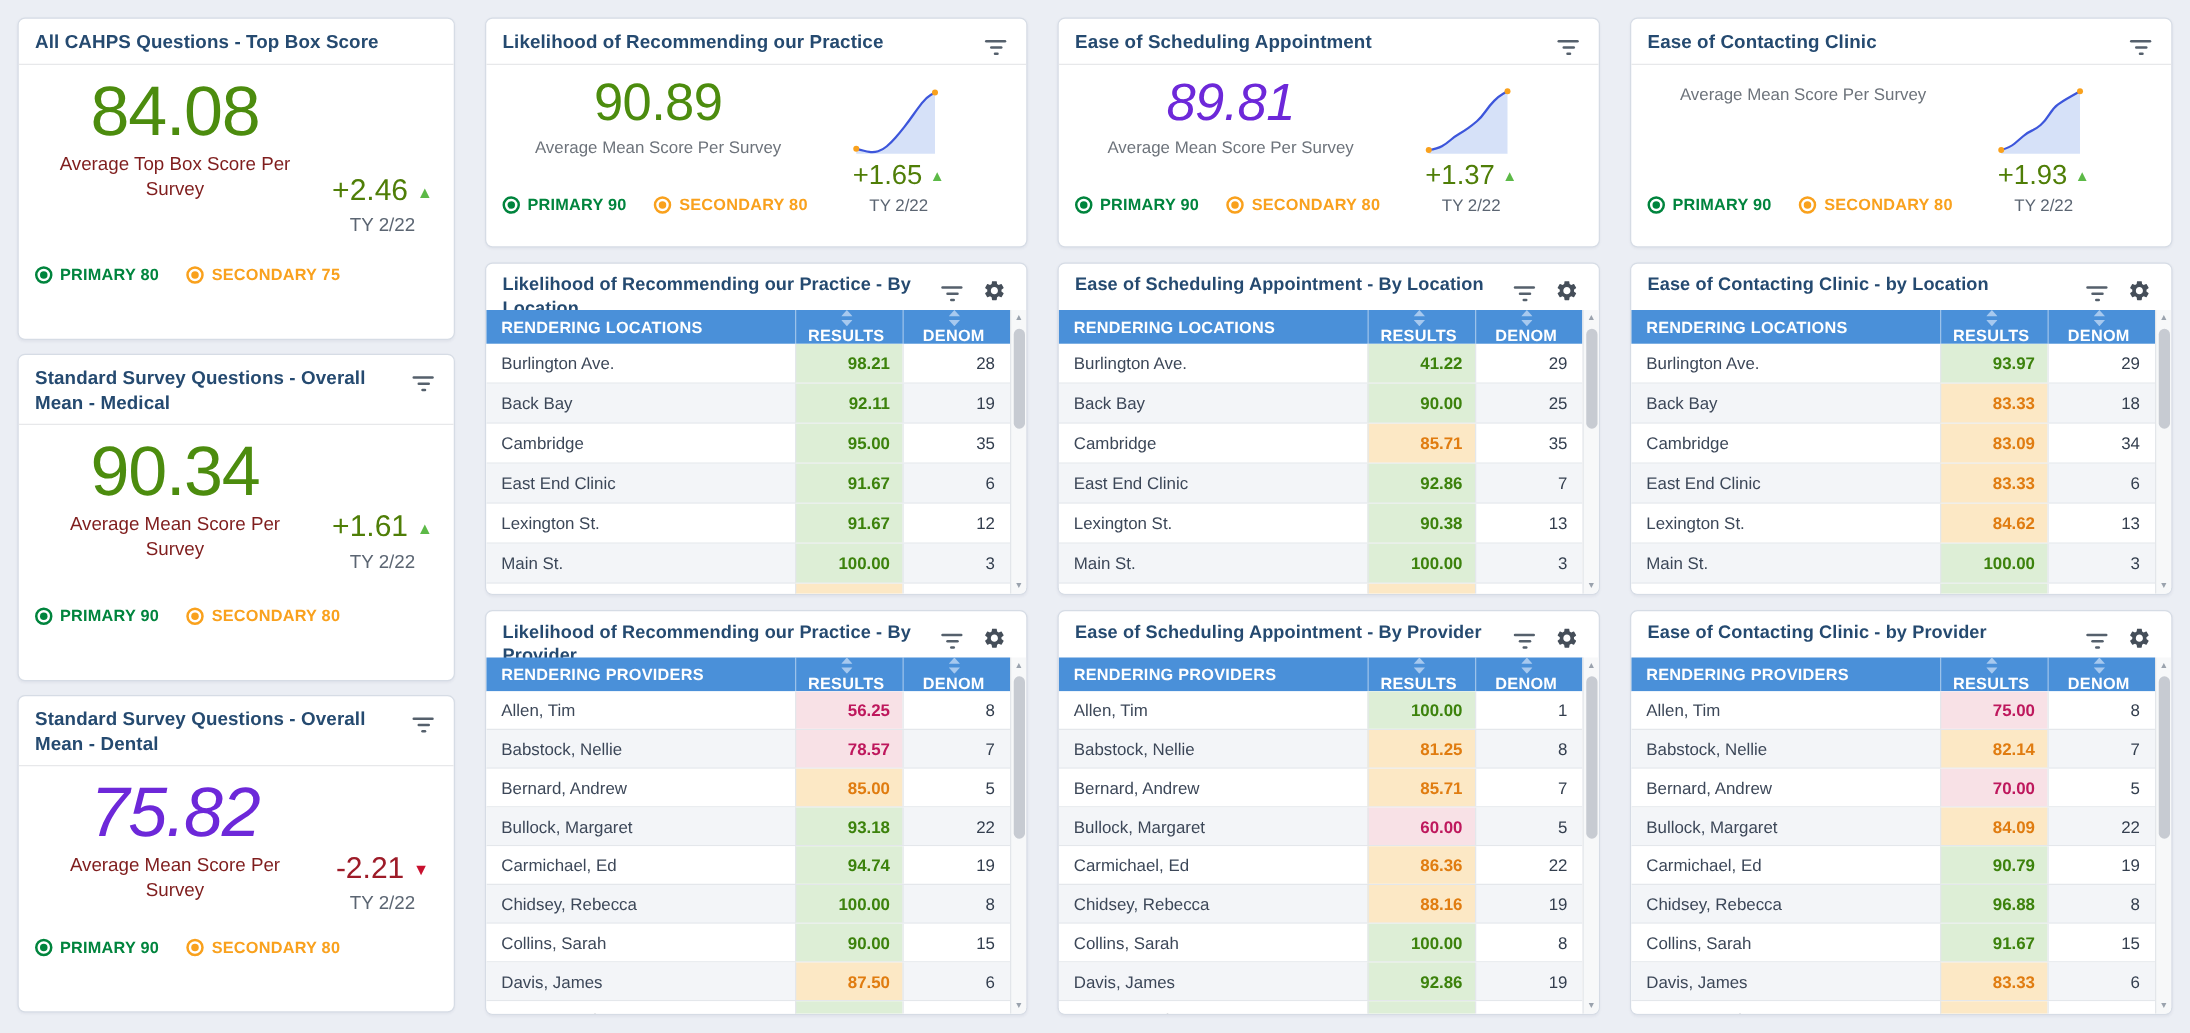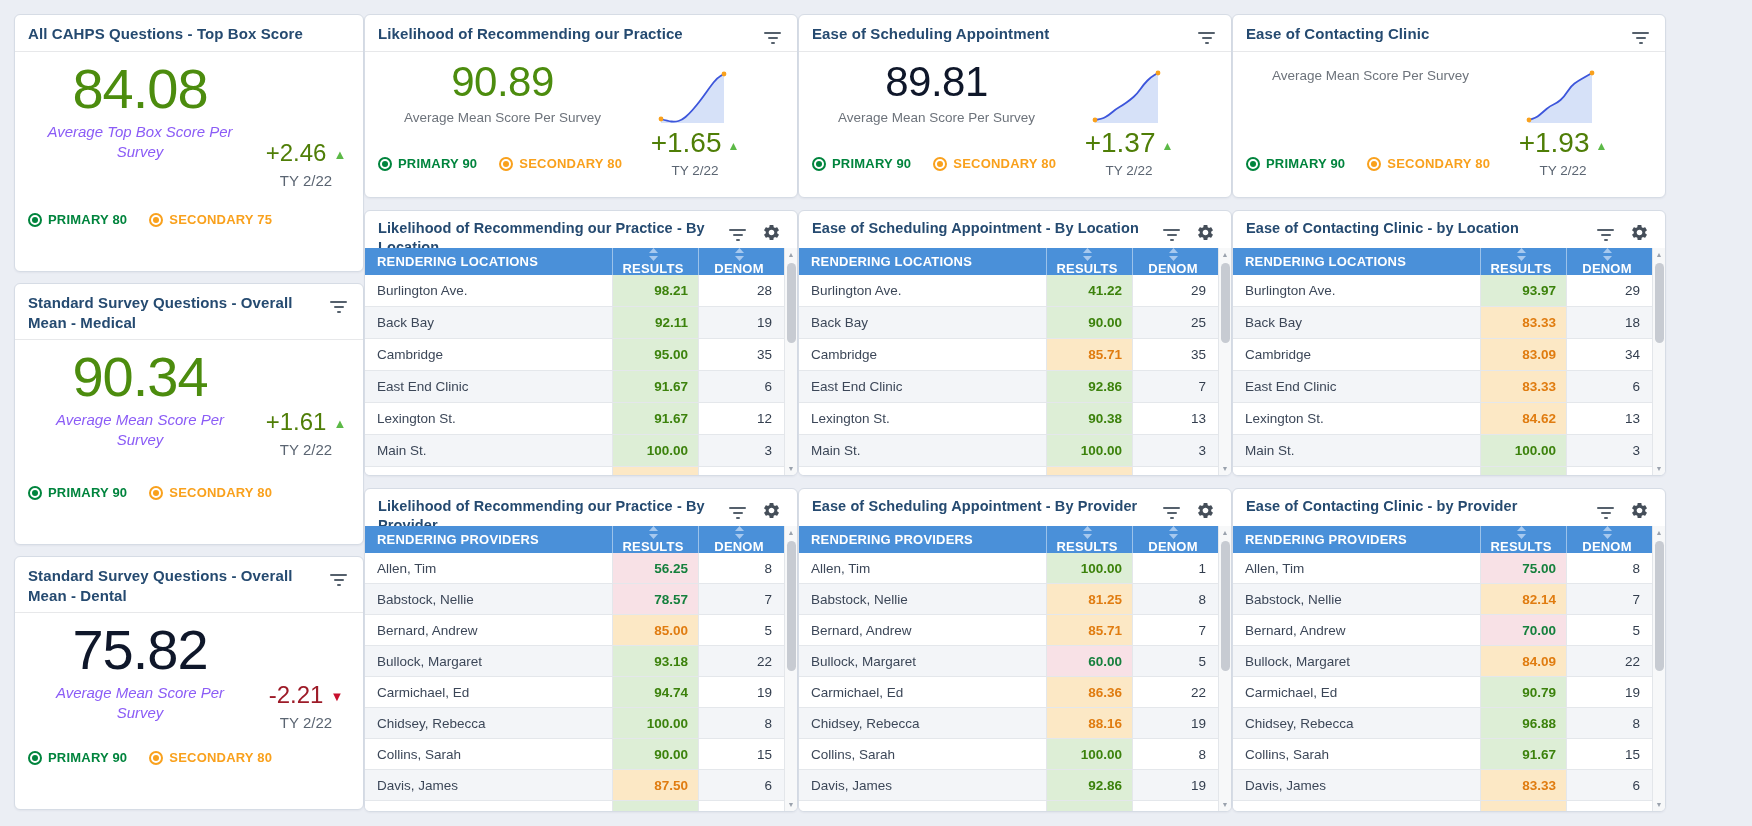--- a/index.html
+++ b/index.html
@@ -4,21 +4,21 @@
 <style>
   html,body{margin:0;padding:0;}
   body{
     width:1752px;height:826px;overflow:hidden;
     background:#ebeef4;
     font-family:"Liberation Sans","DejaVu Sans",sans-serif;
     -webkit-font-smoothing:antialiased;
   }
   .dashboard{
     box-sizing:border-box;width:1752px;height:826px;
-    padding:14px 14px 14px 14px;display:flex;
+    padding:14px 14px 14px 14px;display:flex;gap:24px;
   }
   .col{display:flex;flex-direction:column;}
   .col-left{width:350px;gap:11px;}
   .metric-col{width:434px;gap:12px;}
 
   .card{
     position:relative;background:#fff;border:1px solid #d6dce5;border-radius:6px;
     box-shadow:0 1px 2px rgba(30,45,80,.05);overflow:hidden;box-sizing:border-box;
   }
   .col-left .card:nth-of-type(1){height:258px;}
@@ -44,22 +44,22 @@
   .filter-icon i:nth-child(1){width:17px;}
   .filter-icon i:nth-child(2){width:10px;}
   .filter-icon i:nth-child(3){width:4px;}
   .gear-icon{cursor:pointer;line-height:0;}
   .gear-icon svg{width:19px;height:19px;fill:#454e59;}
 
   
   .left-kpi-main{width:250px;text-align:center;margin-top:8px;}
   .left-kpi-value{font-size:56px;line-height:1.05;font-weight:400;letter-spacing:-1px;}
   .val-green{color:#4c8c0e;}
-  .val-orange{color:#0f172a;}
-  .left-kpi-subtitle{font-size:15px;color:#8b5cf6;line-height:1.35;margin-top:3px;padding:0 28px;font-style:italic;}
+  .val-orange{color:#6d28d9;font-style:italic;}
+  .left-kpi-subtitle{font-size:15px;color:#7f1d1d;line-height:1.35;margin-top:3px;padding:0 28px;}
   .left-kpi-delta{position:absolute;right:14px;top:124px;text-align:center;min-width:86px;}
   .delta-value{font-size:24px;font-weight:400;}
   .delta-green{color:#4f7e07;}
   .delta-red{color:#9d1b28;}
   .trend-arrow{font-size:13px;margin-left:7px;vertical-align:2px;}
   .trend-arrow.up::before{content:"▲";color:#5cb947;}
   .trend-arrow.down::before{content:"▼";color:#c8102e;}
   .delta-period{font-size:15px;color:#5b6572;margin-top:5px;}
 
   .targets{position:absolute;left:13px;display:flex;gap:22px;align-items:center;white-space:nowrap;}
@@ -71,21 +71,21 @@
   .target-icon{width:14px;height:14px;border-radius:50%;border:2.5px solid currentColor;position:relative;box-sizing:border-box;display:inline-block;}
   .target-icon::after{content:"";position:absolute;inset:2px;background:currentColor;border-radius:50%;}
 
   
   .kpi-main{position:absolute;left:10px;top:46px;width:255px;text-align:center;}
   .kpi-value{font-size:42px;font-weight:400;line-height:1;letter-spacing:-0.5px;}
   .kpi-subtitle{font-size:13.5px;color:#6d737b;margin-top:7px;}
   .kpi-right{position:absolute;right:40px;top:54px;width:124px;text-align:center;}
   svg.spark{display:block;margin:0 auto;}
   .kpi-delta-row{margin-top:2px;}
-  .kpi-delta-row .delta-value{font-size:28px;}
+  .kpi-delta-row .delta-value{font-size:22px;}
   .kpi-delta-row .trend-arrow{font-size:12px;margin-left:6px;}
   .kpi-period{font-size:13.5px;color:#5b6572;margin-top:4px;}
 
   
   .table-wrap{position:absolute;top:37px;left:0;right:0;bottom:0;}
   .thead{
     display:flex;background:#4a90d9;color:#fff;height:27px;align-items:stretch;
     font-weight:700;font-size:13px;letter-spacing:.2px;margin-right:13px;
   }
   .th{box-sizing:border-box;display:flex;align-items:center;}
@@ -98,21 +98,21 @@
   .tr{display:flex;align-items:stretch;border-bottom:1px solid #e4e7eb;background:#fff;font-size:13.5px;}
   .loc .tr{height:31px;}
   .prov .tr{height:30px;}
   .tr:nth-child(even){background:#f3f5f8;}
   .td{box-sizing:border-box;display:flex;align-items:center;}
   .td-name{flex:1;padding-left:12px;color:#3c4758;}
   .td-result{width:86px;justify-content:flex-end;padding-right:10px;font-weight:700;border-left:1px solid #e4e7eb;}
   .td-denom{width:86px;justify-content:flex-end;padding-right:12px;color:#333e4e;border-left:1px solid #e4e7eb;}
   .cell-green{background:#ddeed6;color:#3c820c;}
   .cell-orange{background:#fce8c5;color:#e07c10;}
-  .cell-red{background:#f8e1e6;color:#15803d;}
+  .cell-red{background:#f8e1e6;color:#be185d;}
 
   .scrollbar{
     position:absolute;top:0;right:0;width:13px;bottom:0;background:#f7f8f9;
     border-left:1px solid #e3e6ea;display:flex;flex-direction:column;align-items:center;box-sizing:border-box;
   }
   .sb-arrow{height:13px;width:100%;display:flex;align-items:center;justify-content:center;font-size:7px;color:#9aa2ad;cursor:pointer;}
   .sb-arrow.down{margin-top:auto;}
   .sb-thumb{width:9px;border-radius:5px;background:#c7cbd2;margin-top:2px;cursor:pointer;}
   .loc .sb-thumb{height:80px;}
   .prov .sb-thumb{height:130px;}

